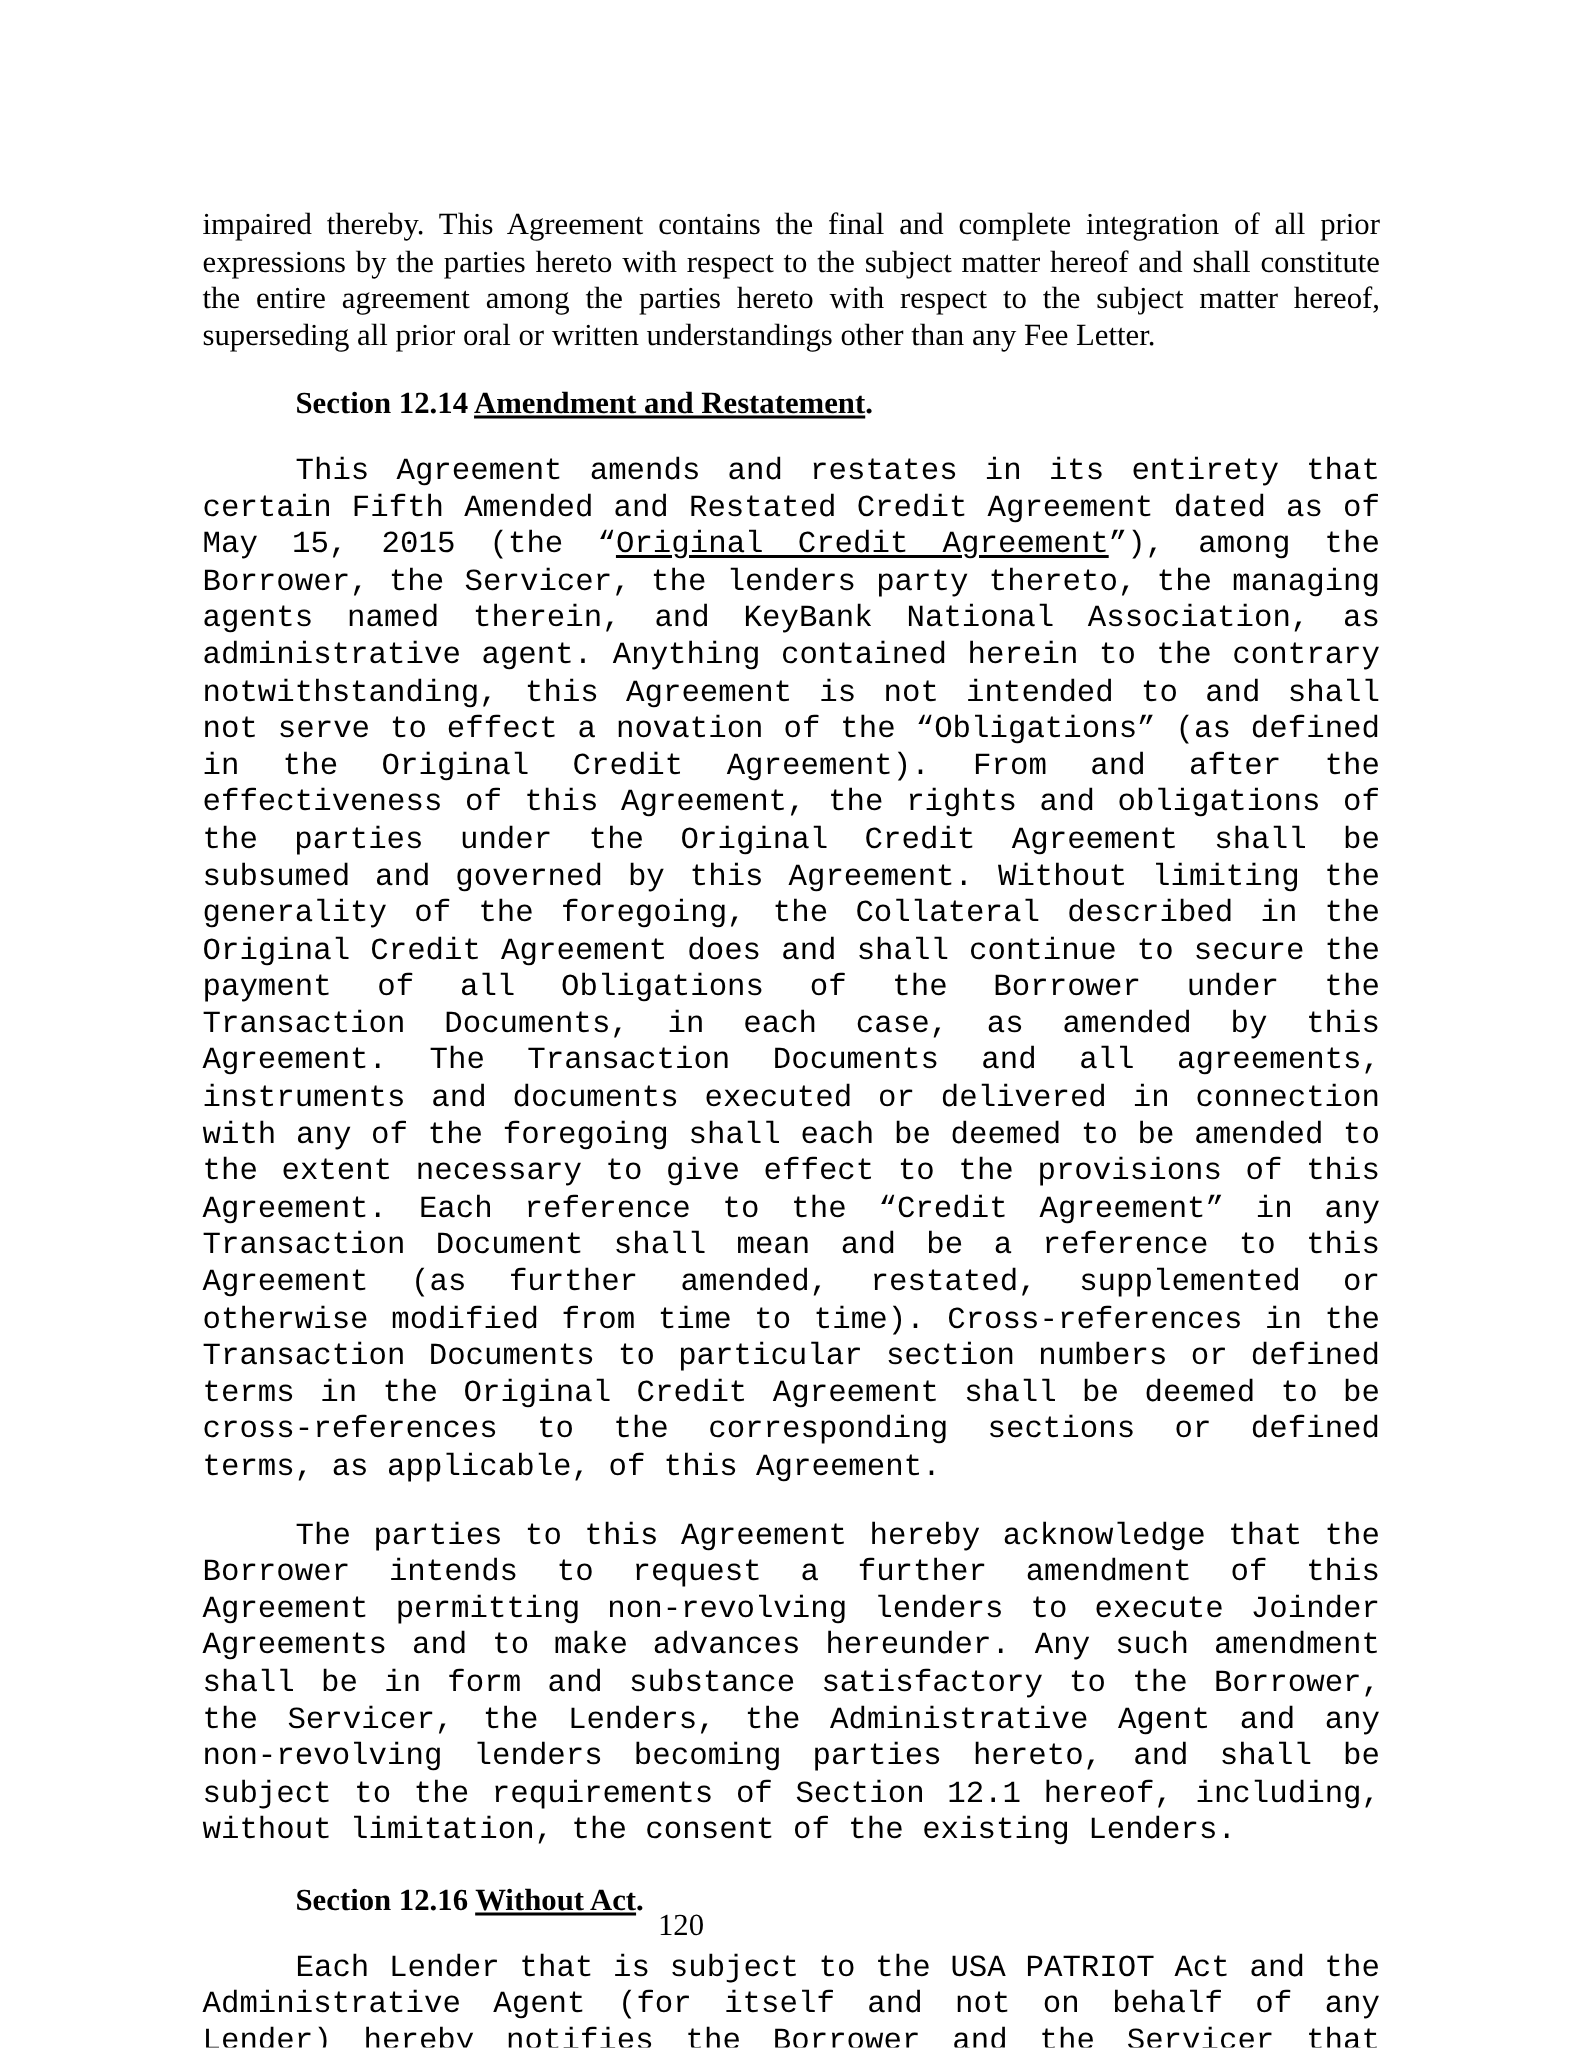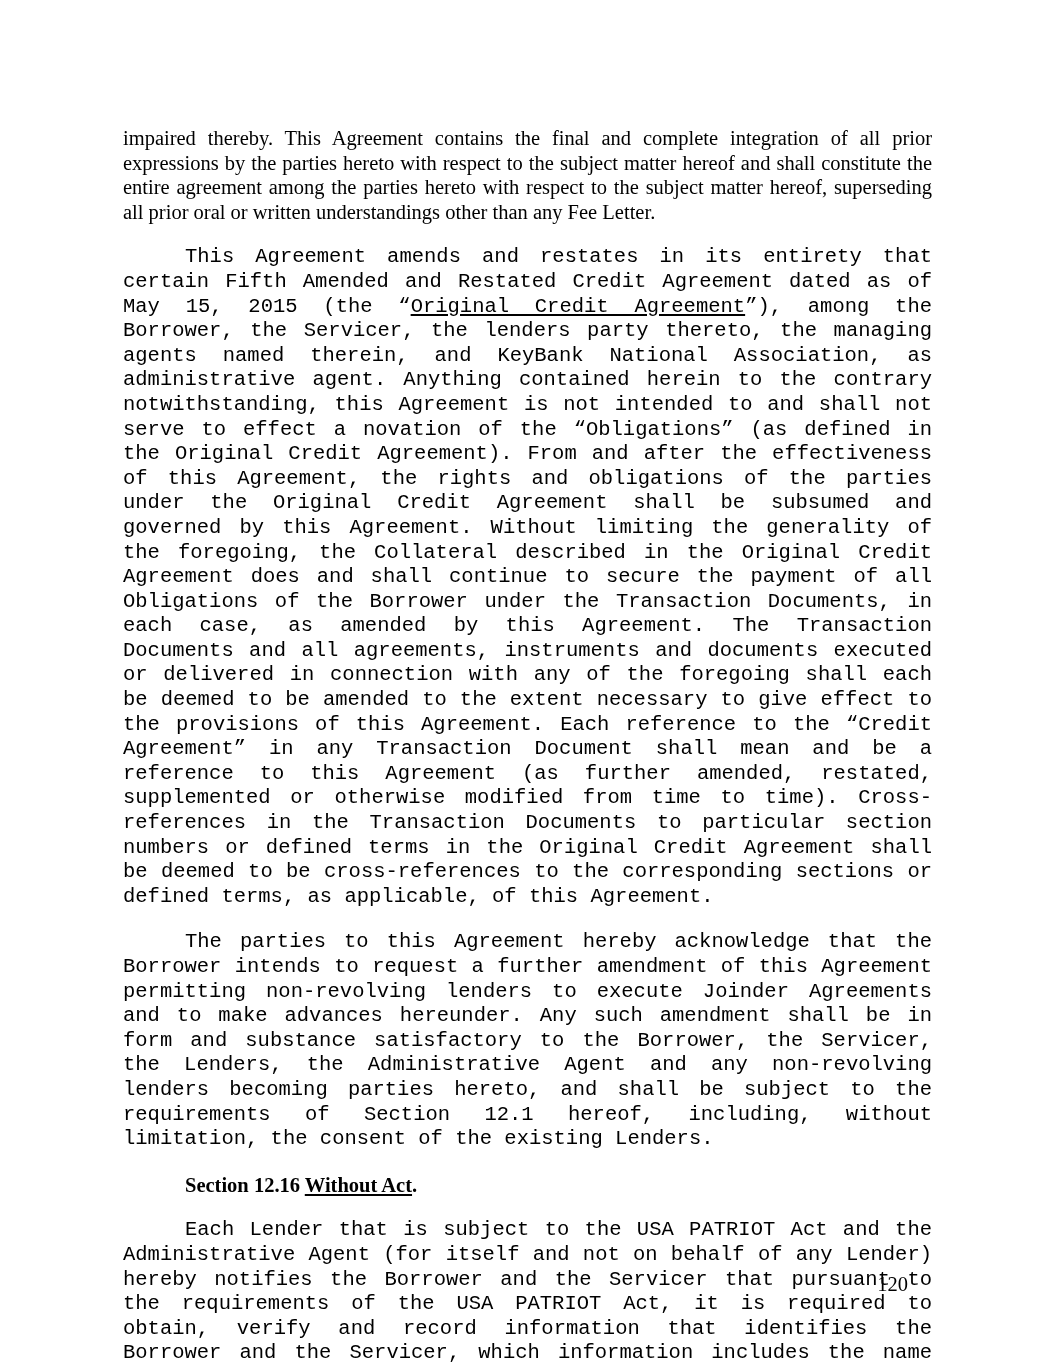--- a/index.html
+++ b/index.html
@@ -17,21 +17,21 @@
   .doc-body {
     position: absolute;
     left: 123px;
     top: 126px;
     width: 809px;
     font-size: 20.5px;
     line-height: 24.6px;
     text-align: justify;
   }
   .blk {
-    margin: 0;
+    margin: 12px;
   }
   .blk + .blk {
     margin-top: 21px;
   }
   .body-para {
     text-align: justify;
   }
   .indent {
     text-indent: 62px;
     font-family: Liberation Mono, monospace;
@@ -44,33 +44,34 @@
     text-align: left;
   }
   .u {
     text-decoration: underline;
   }
   .page-footer {
     position: absolute;
     left: 0;
     top: 1272px;
     width: 908px;
-    text-align: right;
+    text-align: center;
     font-size: 20.5px;
     line-height: 24.6px;
     font-family: Liberation Serif, serif;
   }
 </style>
 </head>
 <body>
 
 <div class="doc-body">
 
   <p class="blk body-para"><span>impaired thereby.  This Agreement contains the final and complete integration of all prior expressions by the parties hereto with respect to the subject matter hereof and shall constitute the entire agreement among the parties hereto with respect to the subject matter hereof, superseding all prior oral or written understandings other than any Fee Letter.</span></p>
 
+  <h2 class="blk section-heading"><span>Section 12.14 </span><span class="u">Amendment and Restatement</span><span>.</span></h2>
 
   <p class="blk body-para indent"><span>This Agreement amends and restates in its entirety that certain Fifth Amended and Restated Credit Agreement dated as of May 15, 2015 (the “</span><span class="u">Original Credit Agreement</span><span>”), among the Borrower, the Servicer, the lenders party thereto, the managing agents named therein, and KeyBank National Association, as administrative agent.  Anything contained herein to the contrary notwithstanding, this Agreement is not intended to and shall not serve to effect a novation of the “Obligations” (as defined in the Original Credit Agreement).  From and after the effectiveness of this Agreement, the rights and obligations of the parties under the Original Credit Agreement shall be subsumed and governed by this Agreement.  Without limiting the generality of the foregoing, the Collateral described in the Original Credit Agreement does and shall continue to secure the payment of all Obligations of the Borrower under the Transaction Documents, in each case, as amended by this Agreement. The Transaction Documents and all agreements, instruments and documents executed or delivered in connection with any of the foregoing shall each be deemed to be amended to the extent necessary to give effect to the provisions of this Agreement. Each reference to the “Credit Agreement” in any Transaction Document shall mean and be a reference to this Agreement (as further amended, restated, supplemented or otherwise modified from time to time). Cross-references in the Transaction Documents to particular section numbers or defined terms in the Original Credit Agreement shall be deemed to be cross-references to the corresponding sections or defined terms, as applicable, of this Agreement.</span></p>
 
 
   <p class="blk body-para indent"><span>The parties to this Agreement hereby acknowledge that the Borrower intends to request a further amendment of this Agreement permitting non-revolving lenders to execute Joinder Agreements and to make advances hereunder.  Any such amendment shall be in form and substance satisfactory to the Borrower, the Servicer, the Lenders, the Administrative Agent and any non-revolving lenders becoming parties hereto, and shall be subject to the requirements of Section 12.1 hereof, including, without limitation, the consent of the existing Lenders.</span></p>
 
   <h2 class="blk section-heading"><span>Section 12.16 </span><span class="u">Without Act</span><span>.</span></h2>
 
   <p class="blk body-para indent"><span>Each Lender that is subject to the USA PATRIOT Act and the Administrative Agent (for itself and not on behalf of any Lender) hereby notifies the Borrower and the Servicer that pursuant to the requirements of the USA PATRIOT Act, it is required to obtain, verify and record information that identifies the Borrower and the Servicer, which information includes the name and address of the Borrower and the Servicer and other information that will allow such Lender or the Administrative Agent, as applicable, to identify the Borrower and the Servicer in accordance with the USA PATRIOT Act.</span></p>
 

